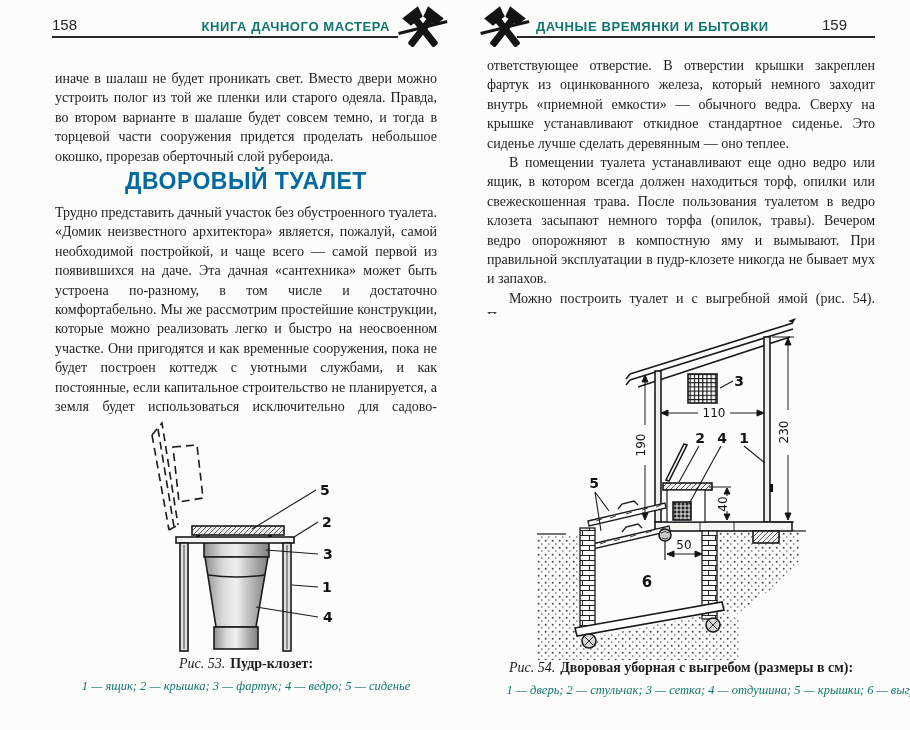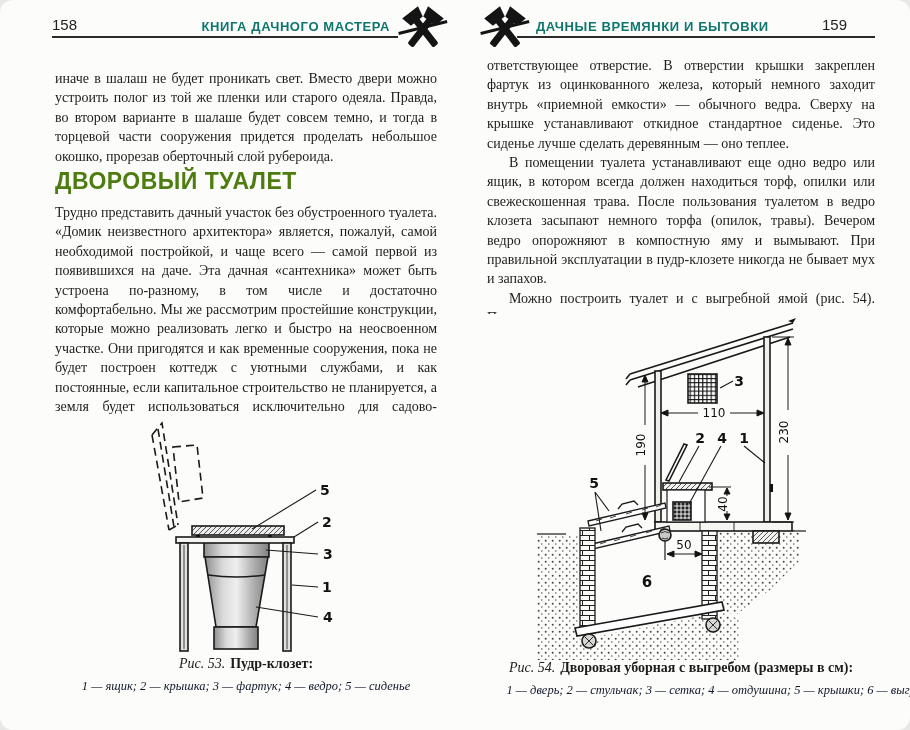--- a/index.html
+++ b/index.html
@@ -1,34 +1,34 @@
 <!DOCTYPE html>
 <html lang="ru"><head>
 <meta charset="utf-8">
 <style>
   html,body{margin:0;padding:0;background:#e8e8e6;}
   .sheet{position:relative;width:910px;height:730px;background:#fcfcfa;overflow:hidden;
-         font-family:"Liberation Serif",serif;color:#1c1c1c;border-radius:13px;}
+         font-family:"Liberation Serif",serif;color:#1c1c1c;}
   
   .pgnum{position:absolute;font-family:"Liberation Sans",sans-serif;font-size:15px;color:#222;}
   .runhead{position:absolute;font-family:"Liberation Sans",sans-serif;font-weight:bold;
            font-size:13px;letter-spacing:.6px;color:#0f766e;}
   .rule{position:absolute;height:2px;background:#2a2a2a;}
   .emblem{position:absolute;}
   
   .textcol{position:absolute;text-align:justify;font-size:14px;line-height:19.4px;overflow:hidden;}
   .textcol p{margin:0;}
   .textcol p.ind{text-indent:22px;}
-  .bigheading{position:absolute;text-align:left;font-family:"Liberation Sans",sans-serif;
-              font-weight:bold;font-size:23px;letter-spacing:.5px;color:#4d7c0f;}
+  .bigheading{position:absolute;text-align:center;font-family:"Liberation Sans",sans-serif;
+              font-weight:bold;font-size:23px;letter-spacing:.5px;color:#0369a1;}
   
   .cap{position:absolute;text-align:center;font-size:14px;}
   .cap .pref{font-style:italic;margin-right:5px;}
   .cap .ttl{font-weight:bold;}
-  .legend{position:absolute;text-align:center;font-style:italic;font-size:12.5px;color:#0f172a;}
+  .legend{position:absolute;text-align:center;font-style:italic;font-size:12.5px;color:#0f766e;}
   svg text{font-family:"DejaVu Sans",sans-serif;}
   svg .lbl{font-weight:bold;font-size:14px;fill:#111;}
   svg .dim{font-size:12px;fill:#111;}
 </style>
 </head>
 <body>
 
 <div class="sheet">
 
   <div>

